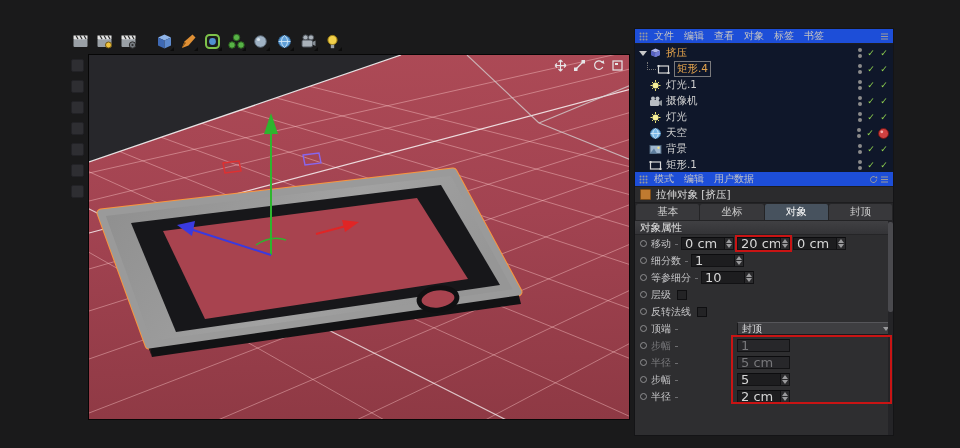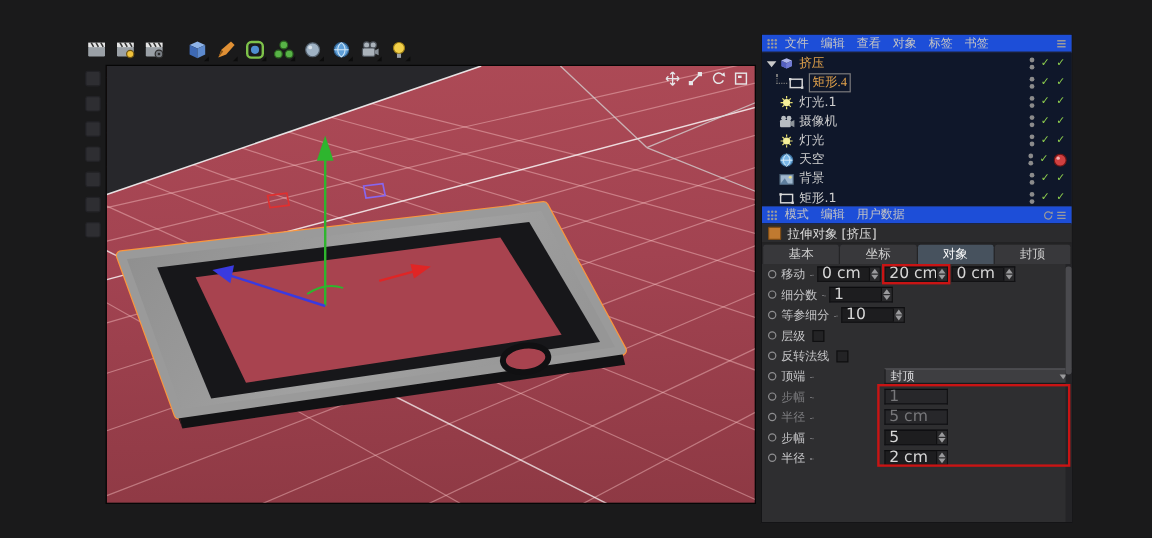--- a/index.html
+++ b/index.html
@@ -35,21 +35,21 @@
   .spacer { flex:1; }
 
   .om-tree { flex:none; height:128px; background:#0f172a; padding-top:1px; }
   .om-row { height:16px; display:flex; align-items:center; padding:0 4px 0 2px; }
   .tw { width:11px; flex:none; display:flex; justify-content:center; }
   .tri-down { width:0; height:0; border-left:4px solid transparent; border-right:4px solid transparent; border-top:5px solid #c9c9c9; }
   .branch { width:9px; height:8px; border-left:1px dotted #777; border-bottom:1px dotted #777; margin:0 0 6px 10px; flex:none; }
   .oi { width:15px; height:13px; margin-right:3px; flex:none; }
   .olabel { font-size:10.5px; color:#cfcfcf; white-space:nowrap; }
   .olabel.sel { color:#e2a24b; }
-  .olabel.boxed { border:1px solid #7a7a7c; padding:0 2px;font-family:Liberation Serif, serif; }
+  .olabel.boxed { border:1px solid #7a7a7c; padding:0 2px; }
   .otoggles { margin-left:auto; display:flex; align-items:center; gap:3px; }
   .dots { display:flex; flex-direction:column; gap:2px; margin-right:1px; }
   .dots i { width:4px; height:4px; border-radius:50%; background:#8b8b8b; display:block; }
   .chk { color:#8fd04f; font-size:9px; line-height:1; width:10px; text-align:center; }
   .tagic { width:11px; height:11px; flex:none; }
 
   .am-title { height:16px; display:flex; align-items:center; padding:0 5px; gap:5px; background:#2b2b2d; border-bottom:1px solid #1d1d1f; color:#dcdcdc; flex:none; }
   .am-title .ticon { width:11px; height:11px; background:#c07a30; border:1px solid #7e4c16; border-radius:1px; flex:none; }
   .am-tabs { height:17px; display:flex; gap:1px; padding:1px 1px 0 1px; background:#242426; flex:none; }
   .tab { flex:1; display:flex; align-items:center; justify-content:center; background:#38383b; color:#d0d0d0; font-size:10.5px; border-radius:2px 2px 0 0; }
@@ -468,20 +468,21 @@
 
     <div class="am-tabs">
       <span class="tab">基本</span>
       <span class="tab">坐标</span>
       <span class="tab active">对象</span>
       <span class="tab">封顶</span>
     </div>
 
     <div class="am-body">
 
+      <div class="sec-h">对象属性</div>
 
       <div class="prow">
         <span class="kdot"></span>
         <span class="plabel">移动</span>
         <span class="leader"></span>
         <span class="vals">
           <span class="fld">
               <span class="v">0 cm</span>
               <span class="spin">
                 <i class="up"></i>

